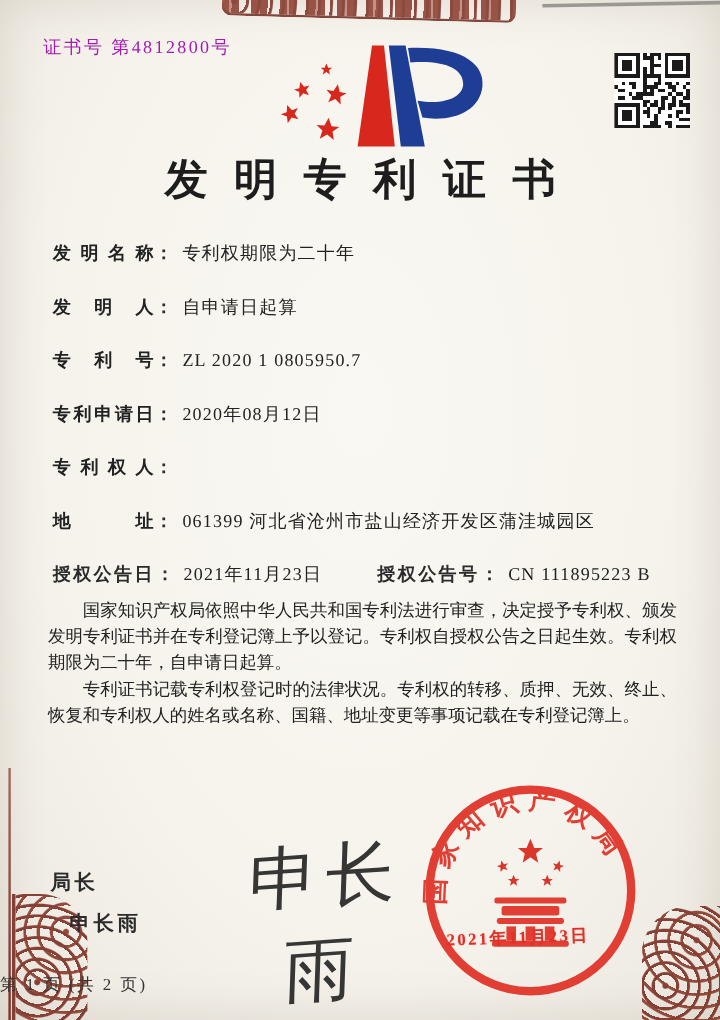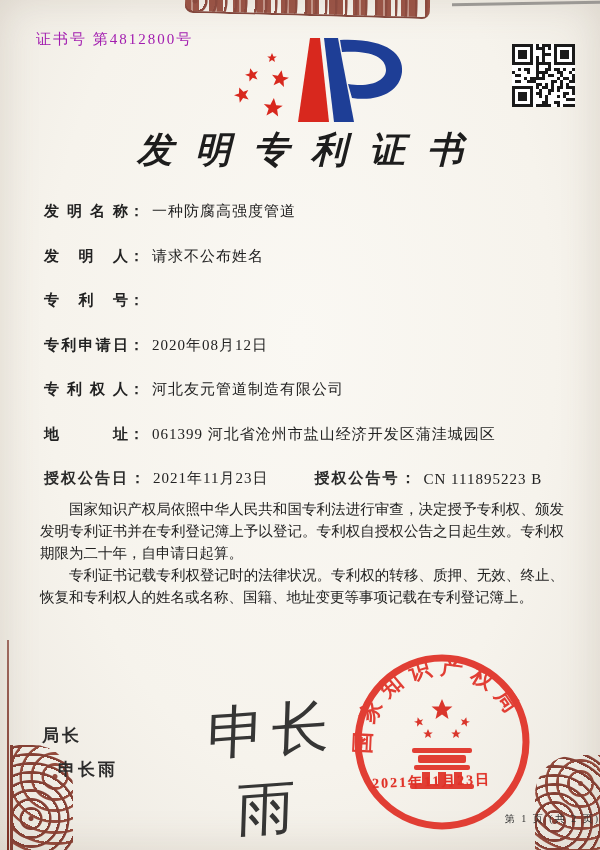--- a/index.html
+++ b/index.html
@@ -33,21 +33,21 @@
       repeating-radial-gradient(circle at 70% 30%, #8a3a2b 0 2px, transparent 3px 11px);
   }
   .orn-bl{left:10px;top:745px;width:60px;height:105px;border-left:3px solid #7a2f23;border-radius:0 40px 0 0;}
   .orn-br{left:535px;top:755px;width:65px;height:95px;border-right:3px solid #7a2f23;border-radius:40px 0 0 0;}
   
   .cert-no{position:absolute;left:36px;top:30px;font-size:15px;letter-spacing:2px;color:#a21caf;}
   .logo{position:absolute;left:228px;top:32px;width:178px;height:96px;}
   .qr{position:absolute;left:512px;top:44px;width:63px;height:63px;}
   .title{
     position:absolute;left:0;top:126px;width:100%;text-align:center;
-    font-size:36px;font-weight:700;letter-spacing:22px;text-indent:22px;color:#1d1d1d;font-style:italic;
+    font-size:36px;font-weight:700;letter-spacing:22px;text-indent:22px;color:#1d1d1d;
   }
   
   .fields{position:absolute;left:44px;top:202px;width:530px;font-size:15px;}
   .frow{display:flex;align-items:baseline;margin-bottom:25.5px;}
   .flabel{
     display:inline-block;width:84px;text-align:justify;text-align-last:justify;
     font-weight:700;color:#222;flex:0 0 84px;
   }
   .fcolon{font-weight:700;margin:0 8px 0 1px;}
   .fvalue{letter-spacing:1px;color:#222;}
@@ -70,21 +70,21 @@
     font-weight:400;letter-spacing:6px;opacity:.9;
   }
   
   .seal{position:absolute;left:352px;top:652px;width:180px;height:180px;opacity:.93;}
   .seal-date{
     position:absolute;left:372px;top:772px;width:170px;
     font-size:14px;color:#e03127;letter-spacing:2px;font-weight:700;
     transform:rotate(-2deg);text-shadow:0 0 1px #e0312766;
   }
   
-  .footer{position:absolute;left:0;top:812px;width:100%;text-align:right;font-size:10px;letter-spacing:2px;color:#333;}
+  .footer{position:absolute;left:0;top:812px;width:100%;text-align:left;font-size:14px;letter-spacing:2px;color:#333;}
 </style>
 </head>
 <body>
 
 <div class="paper"></div>
 
 <div class="orn-top"></div>
 <div class="edge-line-tr"></div>
 <div class="orn-left-line"></div>
 <div class="orn-corner orn-bl"></div>
@@ -241,40 +241,40 @@
       <rect x="20" y="20" width="1" height="1"></rect>
     </g>
 </svg>
 
 <div class="title">发明专利证书</div>
 
 <div class="fields">
   <div class="frow">
     <span class="flabel">发明名称</span>
       <span class="fcolon">：</span>
-    <span class="fvalue">一种防腐高强度管道</span>
+    <span class="fvalue">专利权期限为二十年</span>
   </div>
   <div class="frow">
     <span class="flabel">发明人</span>
       <span class="fcolon">：</span>
-    <span class="fvalue">请求不公布姓名</span>
+    <span class="fvalue">自申请日起算</span>
   </div>
   <div class="frow">
     <span class="flabel">专利号</span>
       <span class="fcolon">：</span>
+    <span class="fvalue">ZL 2020 1 0805950.7</span>
   </div>
   <div class="frow">
     <span class="flabel">专利申请日</span>
       <span class="fcolon">：</span>
     <span class="fvalue">2020年08月12日</span>
   </div>
   <div class="frow">
     <span class="flabel">专利权人</span>
       <span class="fcolon">：</span>
-    <span class="fvalue">河北友元管道制造有限公司</span>
   </div>
   <div class="frow">
     <span class="flabel">地址</span>
       <span class="fcolon">：</span>
     <span class="fvalue">061399 河北省沧州市盐山经济开发区蒲洼城园区</span>
   </div>
   <div class="grant-row">
     <span class="pair">
       <span class="glabel">授权公告日</span>
         <span class="fcolon">：</span>

